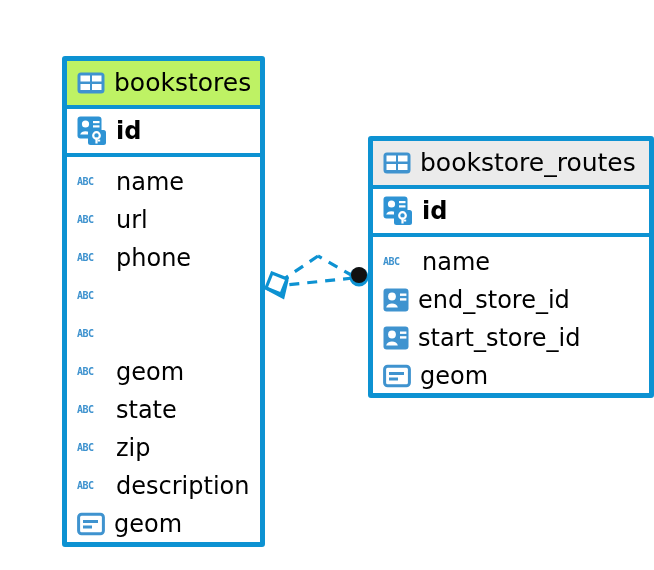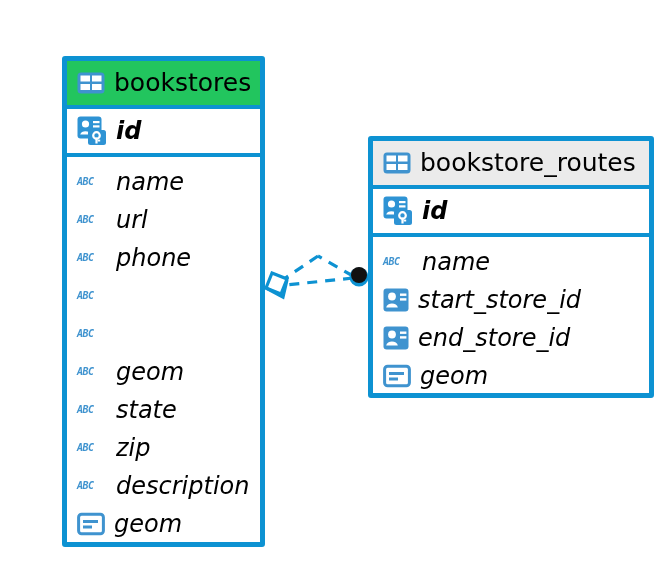--- a/index.html
+++ b/index.html
@@ -30,21 +30,21 @@
     border-radius: 3px;
   }
   .entity-header {
     box-sizing: border-box;
     display: flex;
     align-items: center;
     gap: 9px;
     padding: 5px 10px 6px 10px;
     height: 44px;
   }
-  .entity-header.accent-orange { background: #22c55e; }
+  .entity-header.accent-orange { background: #bef264; }
   .entity-header.accent-gray   { background: #ebebeb; }
 
   .entity-title {
     font-size: 25px;
     color: #000000;
     line-height: 1;
     white-space: nowrap;
   }
 
   .pk-section {
@@ -54,21 +54,20 @@
 
   .field-list { padding: 6px 0 7px 0; }
 
   .field-row {
     display: flex;
     align-items: center;
     gap: 9px;
     height: 38px;
     padding: 16px 10px;
     box-sizing: border-box;
-    font-style: italic;
   }
   .field-row.pk-row { height: 44px; }
 
   .field-name {
     font-size: 24px;
     color: #000000;
     line-height: 1;
     white-space: nowrap;
   }
   .field-name.bold { font-weight: bold; }
@@ -283,34 +282,34 @@
       <div class="field-row">
         <span class="icon">
           <svg width="26" height="26" viewBox="0 0 26 26">
             <rect x="0.5" y="1.5" width="25" height="23" rx="3.2" fill="#3f93cf"></rect>
             <circle cx="9" cy="9.5" r="3.9" fill="#ffffff"></circle>
             <path d="M 3.2,20.5 C 3.9,15.3 14.1,15.3 14.8,20.5 Z" fill="#ffffff"></path>
             <rect x="17" y="6.5" width="6.4" height="2.4" fill="#ffffff"></rect>
             <rect x="17" y="11.2" width="6.4" height="2.4" fill="#ffffff"></rect>
           </svg>
         </span>
-        <span class="field-name">start_store_id</span>
+        <span class="field-name">end_store_id</span>
       </div>
 
       <div class="field-row">
         <span class="icon">
           <svg width="26" height="26" viewBox="0 0 26 26">
             <rect x="0.5" y="1.5" width="25" height="23" rx="3.2" fill="#3f93cf"></rect>
             <circle cx="9" cy="9.5" r="3.9" fill="#ffffff"></circle>
             <path d="M 3.2,20.5 C 3.9,15.3 14.1,15.3 14.8,20.5 Z" fill="#ffffff"></path>
             <rect x="17" y="6.5" width="6.4" height="2.4" fill="#ffffff"></rect>
             <rect x="17" y="11.2" width="6.4" height="2.4" fill="#ffffff"></rect>
           </svg>
         </span>
-        <span class="field-name">end_store_id</span>
+        <span class="field-name">start_store_id</span>
       </div>
 
       <div class="field-row">
         <span class="icon">
           <svg width="28" height="24" viewBox="0 0 28 24">
             <rect x="1.6" y="2.2" width="24.8" height="19.6" rx="3" fill="#ffffff" stroke="#3f93cf" stroke-width="3"></rect>
             <rect x="6" y="8" width="15" height="3" fill="#3f93cf"></rect>
             <rect x="6" y="13.5" width="9" height="3" fill="#3f93cf"></rect>
           </svg>
         </span>

